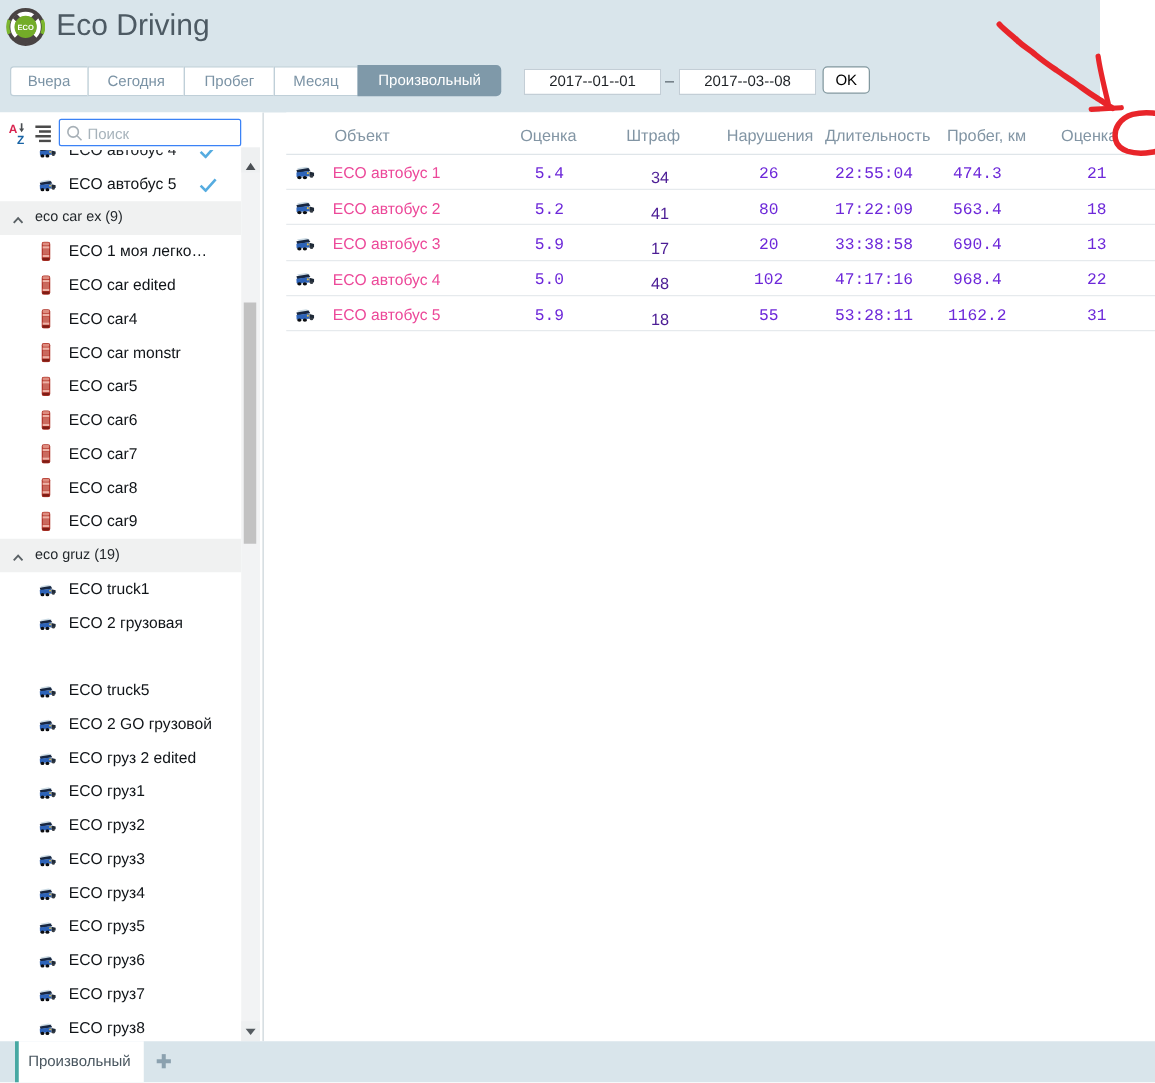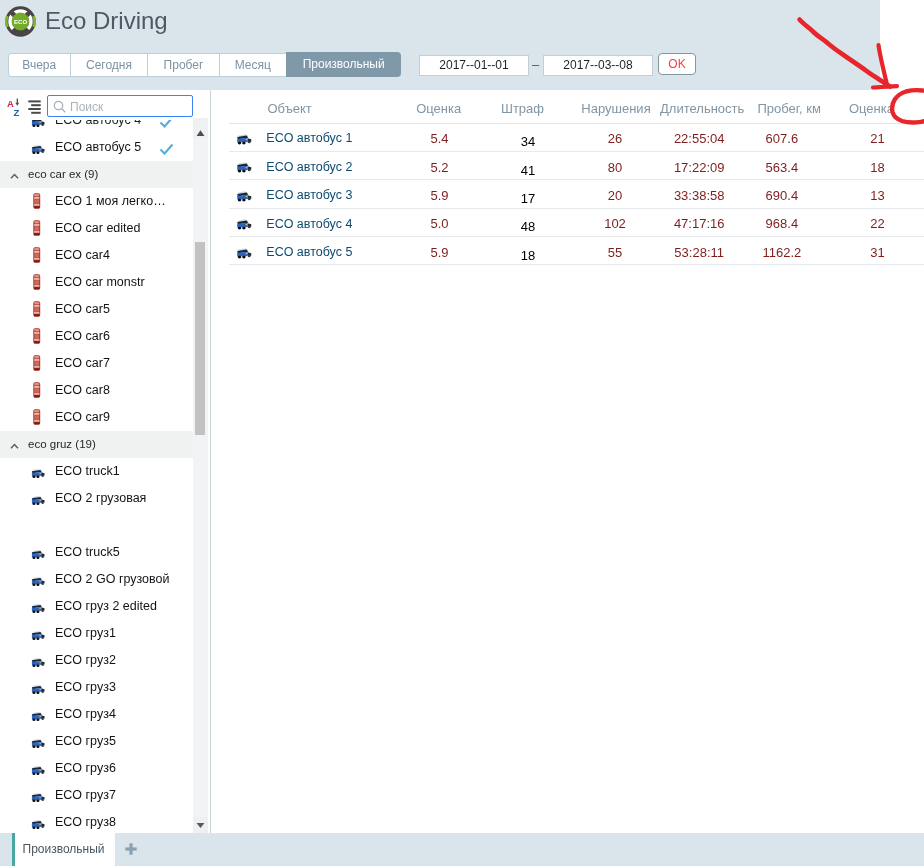--- a/index.html
+++ b/index.html
@@ -3,44 +3,44 @@
 <meta charset="utf-8">
 <style>
 * { margin:0; padding:0; box-sizing:border-box; }
 html,body { width:924px; height:866px; overflow:hidden; }
 body { font-family:"Liberation Sans", sans-serif; position:relative; background:#fff; }
 #top { position:absolute; left:0; top:0; width:880px; height:90px; background:#d9e5eb; }
 #title { position:absolute; left:45px; top:7px; font-size:24px; color:#4d5a63; }
 .btn { position:absolute; top:52.5px; height:24px; background:#fff; border:1px solid #bfcfd8; color:#7b93a5; font-size:12px; text-align:center; line-height:22px; }
 .btnsel { position:absolute; top:52px; height:25.2px; background:#7f99a9; color:#fff; font-size:12px; text-align:center; line-height:25px; border-radius:0 4px 4px 0; }
 .dinput { position:absolute; top:54.5px; height:21px; background:#fff; border:1px solid #c3ced6; color:#1d2125; font-size:12px; text-align:center; line-height:19px; }
-#okbtn { position:absolute; left:658px; top:53.4px; width:38px; height:22px; background:#fff; border:1px solid #82989f; border-radius:4px; color:#ef4444; font-size:12px; text-align:center; line-height:20px; }
+#okbtn { position:absolute; left:658px; top:53.4px; width:38px; height:22px; background:#fff; border:1px solid #82989f; border-radius:4px; color:#000000; font-size:12px; text-align:center; line-height:20px; }
 #dash1 { position:absolute; left:532px; top:57px; color:#4a565e; font-size:13px; }
 #sidebar { position:absolute; left:0; top:90px; width:211px; height:743px; background:#fff; border-right:1px solid #ccd5da; }
 #searchbox { position:absolute; left:47px; top:5px; width:146px; height:22px; border:1px solid #3b82f6; border-radius:2px; background:#fff; }
 #searchph { position:absolute; left:22px; top:4px; color:#a7b3bb; font-size:12px; }
 #list { position:absolute; left:0; top:29.5px; width:193px; height:713.5px; overflow:hidden; }
 .li { position:absolute; left:0; width:193px; height:27px; background:#fff; }
 .li .nm { position:absolute; left:55px; top:6.2px; font-size:12.5px; color:#101418; white-space:nowrap; }
 .li .ic { position:absolute; left:30.5px; top:6.5px; }
 .grp { position:absolute; left:0; width:211px; height:27px; background:#f0f1f1; }
 .grp .gt { position:absolute; left:28px; top:7px; font-size:11.5px; color:#23282c; }
 .grp .ch { position:absolute; left:10px; top:11.5px; }
 .chk { position:absolute; left:158.5px; top:6.5px; }
 #sbar { position:absolute; left:193px; top:28px; width:15px; height:715px; background:#f2f3f4; }
 #sthumb { position:absolute; left:2px; width:10px; background:#c2c2c2; }
 .sbtn { position:absolute; left:0px; width:15px; height:16px; background:#eef0f1; }
 #table { position:absolute; left:229px; top:90px; width:712px; height:743px; background:#fff; }
 .hdr { position:absolute; top:0; font-size:13px; color:#8295a4; white-space:nowrap; }
 .hc { transform:translateX(-50%); }
 .row { position:absolute; left:0; width:712px; height:28.4px; border-bottom:1px solid #e6eaed; }
-.row .nm { position:absolute; left:37.3px; top:8px; font-size:12.5px; color:#0c4a6e; }
+.row .nm { position:absolute; left:37.3px; top:8px; font-size:12.5px; color:#ec4899; }
 .row .ic { position:absolute; left:6.7px; top:7.5px; }
-.val { position:absolute; top:7.8px; font-size:13px; color:#7f1d1d; transform:translateX(-50%); }
-.val2 { position:absolute; top:10.8px; font-size:13px; color:#000000; transform:translateX(-50%); }
+.val { position:absolute; top:7.8px; font-size:13px; color:#6d28d9; transform:translateX(-50%);font-family:Liberation Mono, monospace; }
+.val2 { position:absolute; top:10.8px; font-size:13px; color:#4c1d95; transform:translateX(-50%); }
 .rx { position:absolute; left:696.5px; top:9px; }
 #hdrline { position:absolute; left:0; top:33.4px; width:712px; border-bottom:1px solid #dfe5e9; }
 #bottom { position:absolute; left:0; top:833px; width:924px; height:33px; background:#d9e5eb; }
 #btab { position:absolute; left:11.5px; top:0; width:103.8px; height:33px; background:#fff; border-left:3.2px solid #47a8a2; }
 #btab span { position:absolute; left:8px; top:8.5px; font-size:12px; color:#49565f; }
 #bplus { position:absolute; left:125px; top:843px; }
 </style>
 </head>
 <body>
 <div id="top">
@@ -447,21 +447,21 @@
  <polygon points="12.4,4.6 16.4,5.6 16.4,8.4 12.4,9.0" fill="#1e2937"></polygon>
  <ellipse cx="3.6" cy="9.9" rx="1.9" ry="1.5" fill="#0b0d11"></ellipse>
  <ellipse cx="8.4" cy="9.9" rx="1.9" ry="1.5" fill="#0b0d11"></ellipse>
  <ellipse cx="14.2" cy="8.9" rx="1.5" ry="1.2" fill="#343b44"></ellipse>
 </svg></span>
    <span class="nm">ECO автобус 1</span>
    <span class="val" style="left:210.5px">5.4</span>
    <span class="val2" style="left:299px">34</span>
    <span class="val" style="left:386px">26</span>
    <span class="val" style="left:470.2px">22:55:04</span>
-   <span class="val" style="left:552.9px">607.6</span>
+   <span class="val" style="left:552.9px">474.3</span>
    <span class="val" style="left:648.4px">21</span>
    <svg class="rx" width="11" height="11" viewBox="0 0 11 11">
           <g stroke="#f07a7a" stroke-width="2">
             <line x1="1.2" y1="1.2" x2="9.8" y2="9.8"></line>
             <line x1="9.8" y1="1.2" x2="1.2" y2="9.8"></line>
           </g>
         </svg>
   </div>
       <div class="row" style="top:61.8px">
    <span class="ic"><svg width="16" height="11" viewBox="0 0 17 12">

